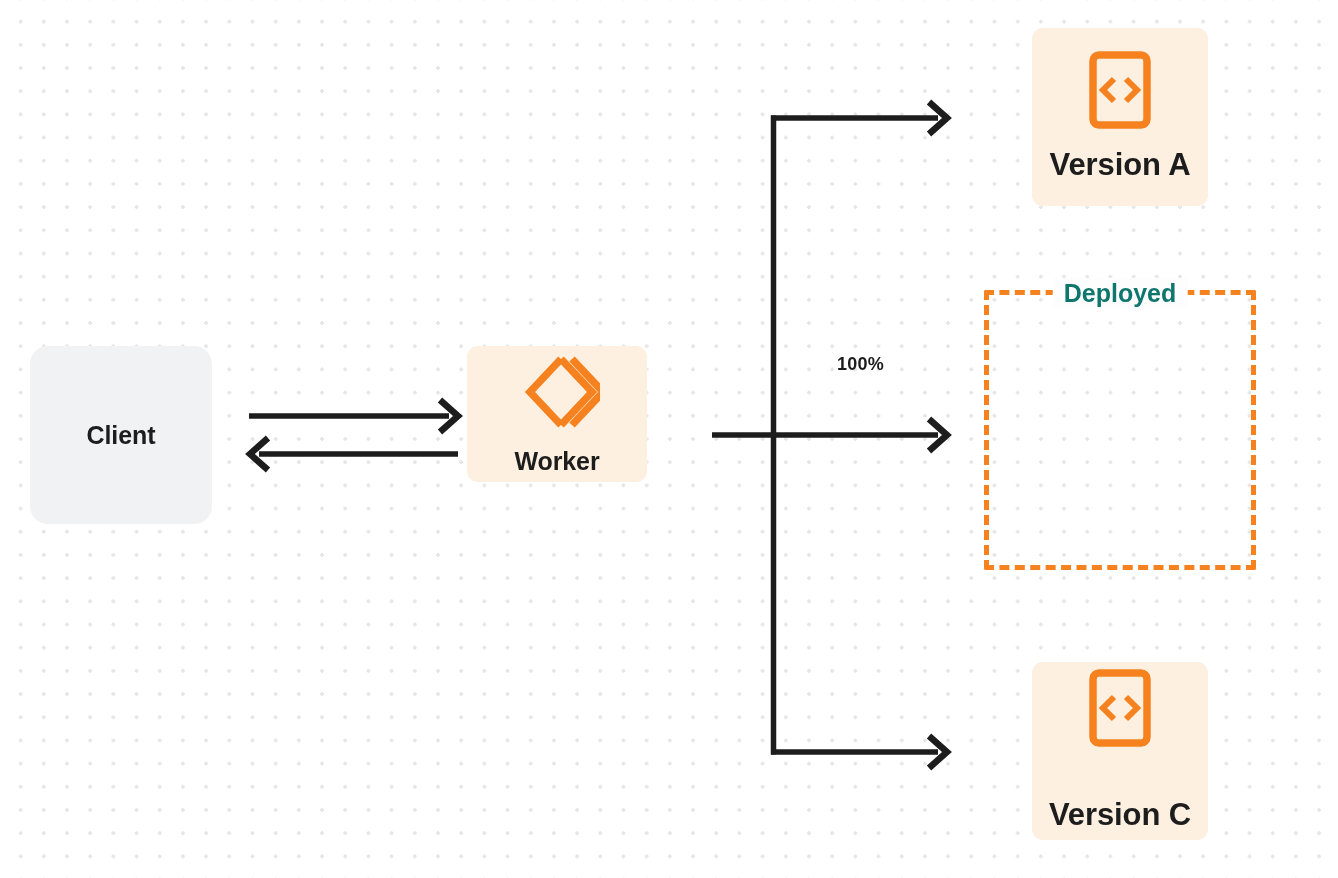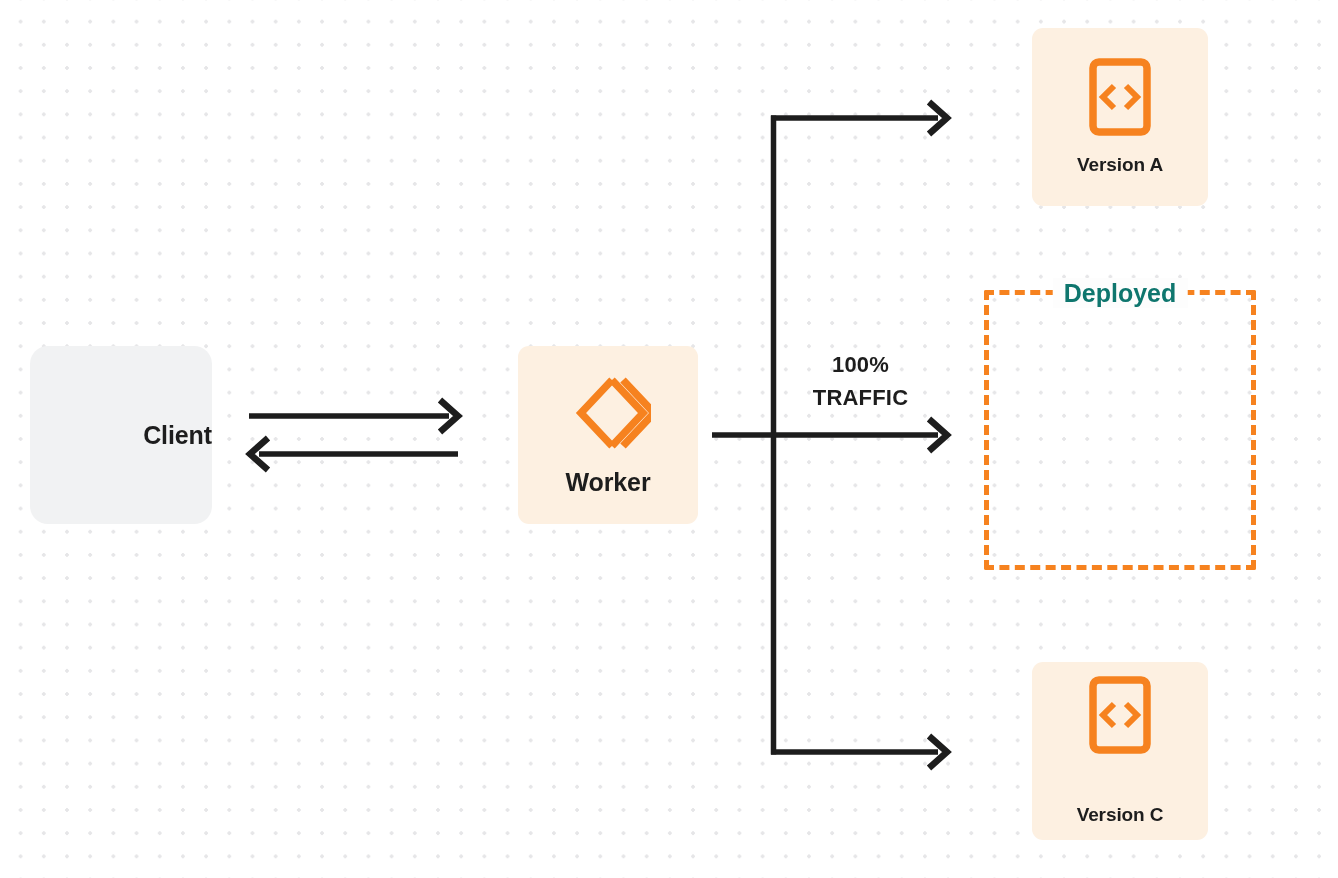--- a/index.html
+++ b/index.html
@@ -31,35 +31,34 @@
     position: absolute;
     box-sizing: border-box;
     display: flex;
     flex-direction: column;
     align-items: center;
     justify-content: center;
   }
   .node-client {
     background: #f1f2f3;
     border-radius: 18px;
-    align-items: flex-end;
   }
   .node-worker, .node-version {
     background: #fdf0e1;
     border-radius: 11px;
   }
   .node-label {
     font-weight: bold;
     color: #1d1d1d;
     letter-spacing: -0.1px;
     white-space: nowrap;
   }
   .node-client .node-label { font-size: 25px; }
   .node-worker .node-label { font-size: 25px; margin-top: 16px; }
-  .node-version .node-label { font-size: 19px; margin-top: 18px; }
+  .node-version .node-label { font-size: 31px; margin-top: 18px; }
 
   .icon-wrap {
     display: block;
     line-height: 0;
   }
 
   .group-box {
     position: absolute;
     box-sizing: border-box;
     border: 5px dashed #f6821f;
@@ -76,21 +75,21 @@
     font-size: 25px;
     font-weight: bold;
     white-space: nowrap;
     line-height: 30px;
   }
 
   .edge-label {
     position: absolute;
     text-align: center;
     color: #1d1d1d;
-    font-size: 22px;
+    font-size: 18px;
     font-weight: bold;
     line-height: 33px;
     letter-spacing: 0.2px;
     white-space: nowrap;
   }
 </style>
 </head>
 <body>
 
 <div id="canvas">
@@ -122,28 +121,27 @@
     </g>
 
     <g>
       <line x1="771" y1="752" x2="938" y2="752" stroke="#1d1d1d" stroke-width="5.5" stroke-linecap="butt"></line>
       <polyline points="929,736 947,752 929,768" fill="none" stroke="#1d1d1d" stroke-width="6.5" stroke-linecap="butt" stroke-linejoin="miter"></polyline>
     </g>
   </svg>
 
   <div class="edge-label" style="left:768px; top:348px; width:185px;">
     <div>100%</div>
-    <div>TRAFFIC</div>
   </div>
 
   <div class="node node-client" style="left:30px; top:346px; width:182px; height:178px;">
     <span class="node-label">Client</span>
   </div>
 
-  <div class="node node-worker" style="left:518px; top:346px; width:180px; height:178px;">
+  <div class="node node-worker" style="left:467px; top:346px; width:180px; height:136px;">
     <span class="icon-wrap">
       <svg width="86" height="78" viewBox="0 0 86 78" xmlns="http://www.w3.org/2000/svg">
 
         <polyline points="47,6 16,39 47,72" fill="none" stroke="#f6821f" stroke-width="7.5" stroke-linecap="butt" stroke-linejoin="miter"></polyline>
         <polyline points="47,6 78,39 47,72" fill="none" stroke="#f6821f" stroke-width="7.5" stroke-linecap="butt" stroke-linejoin="miter"></polyline>
 
         <polyline points="58,6 89,39 58,72" fill="none" stroke="#f6821f" stroke-width="7.5" stroke-linecap="butt" stroke-linejoin="miter"></polyline>
       </svg>
     </span>
     <span class="node-label">Worker</span>

